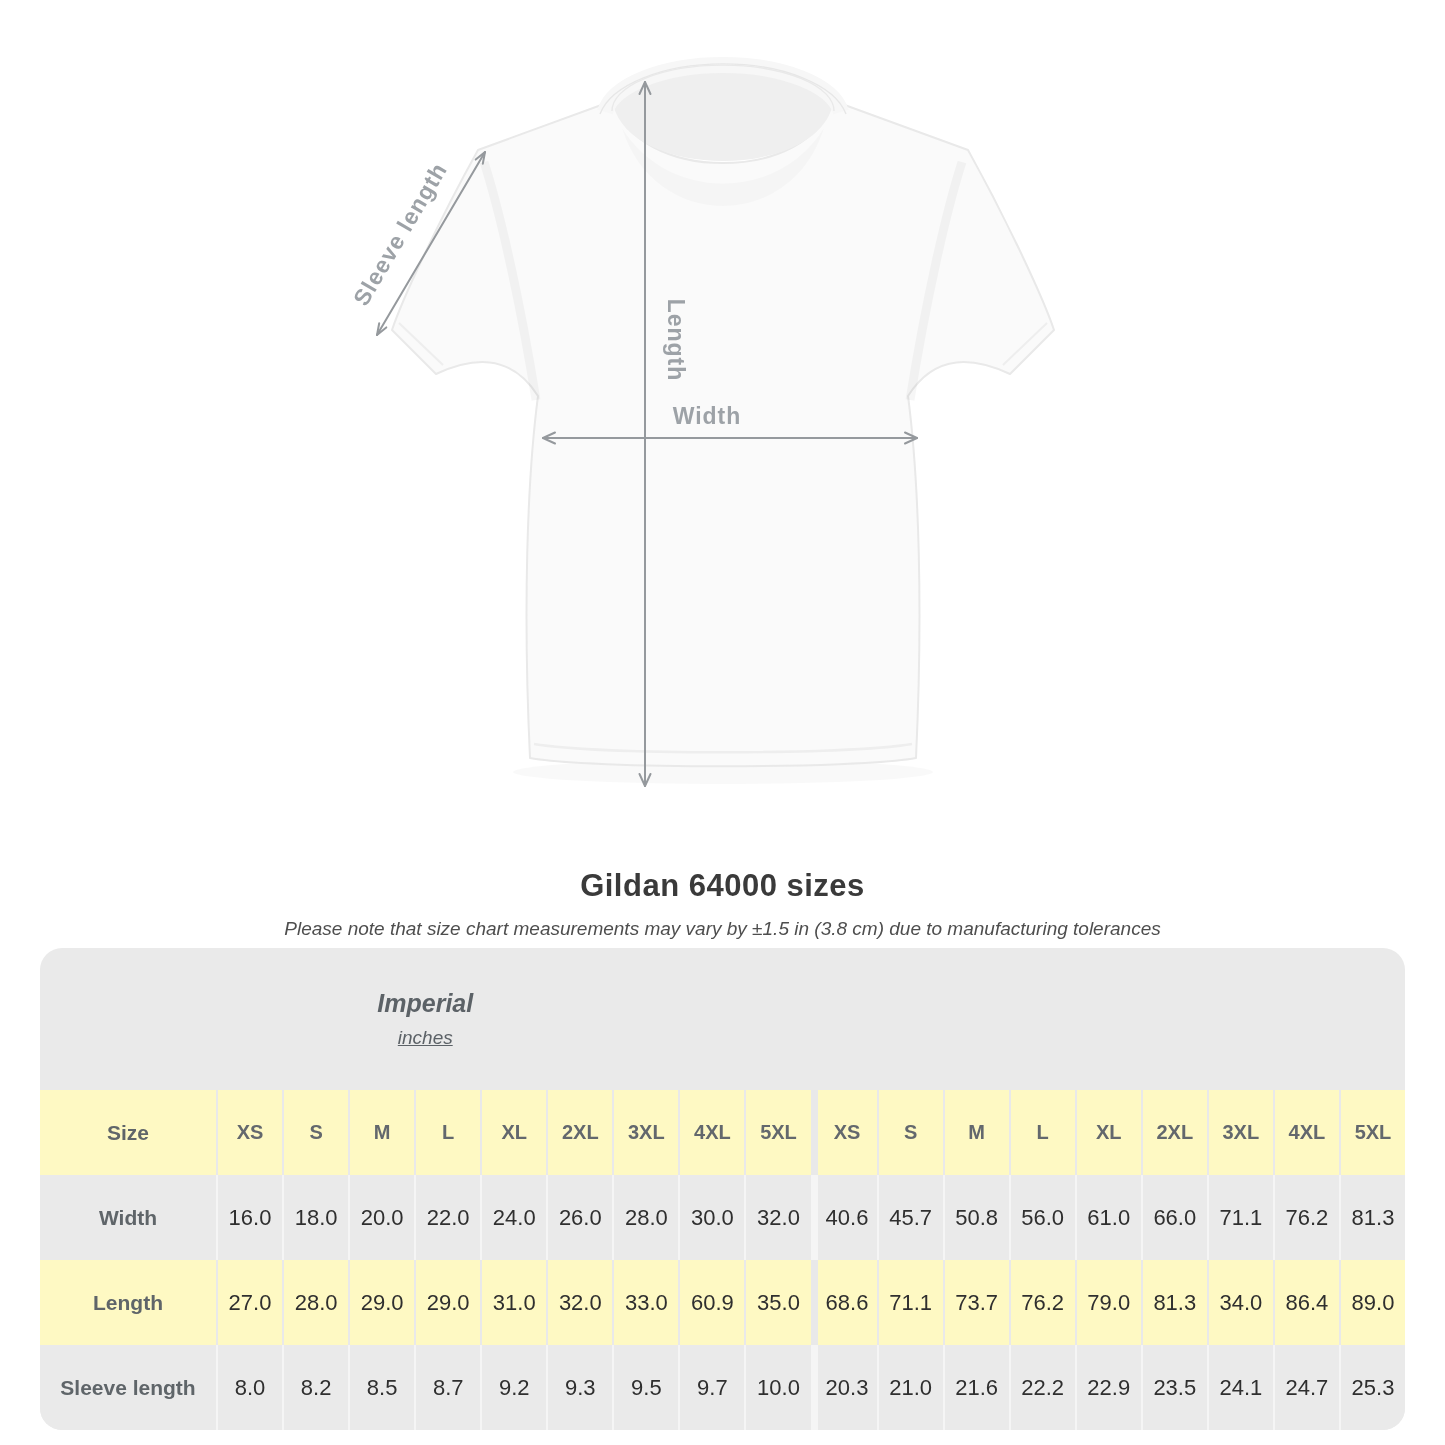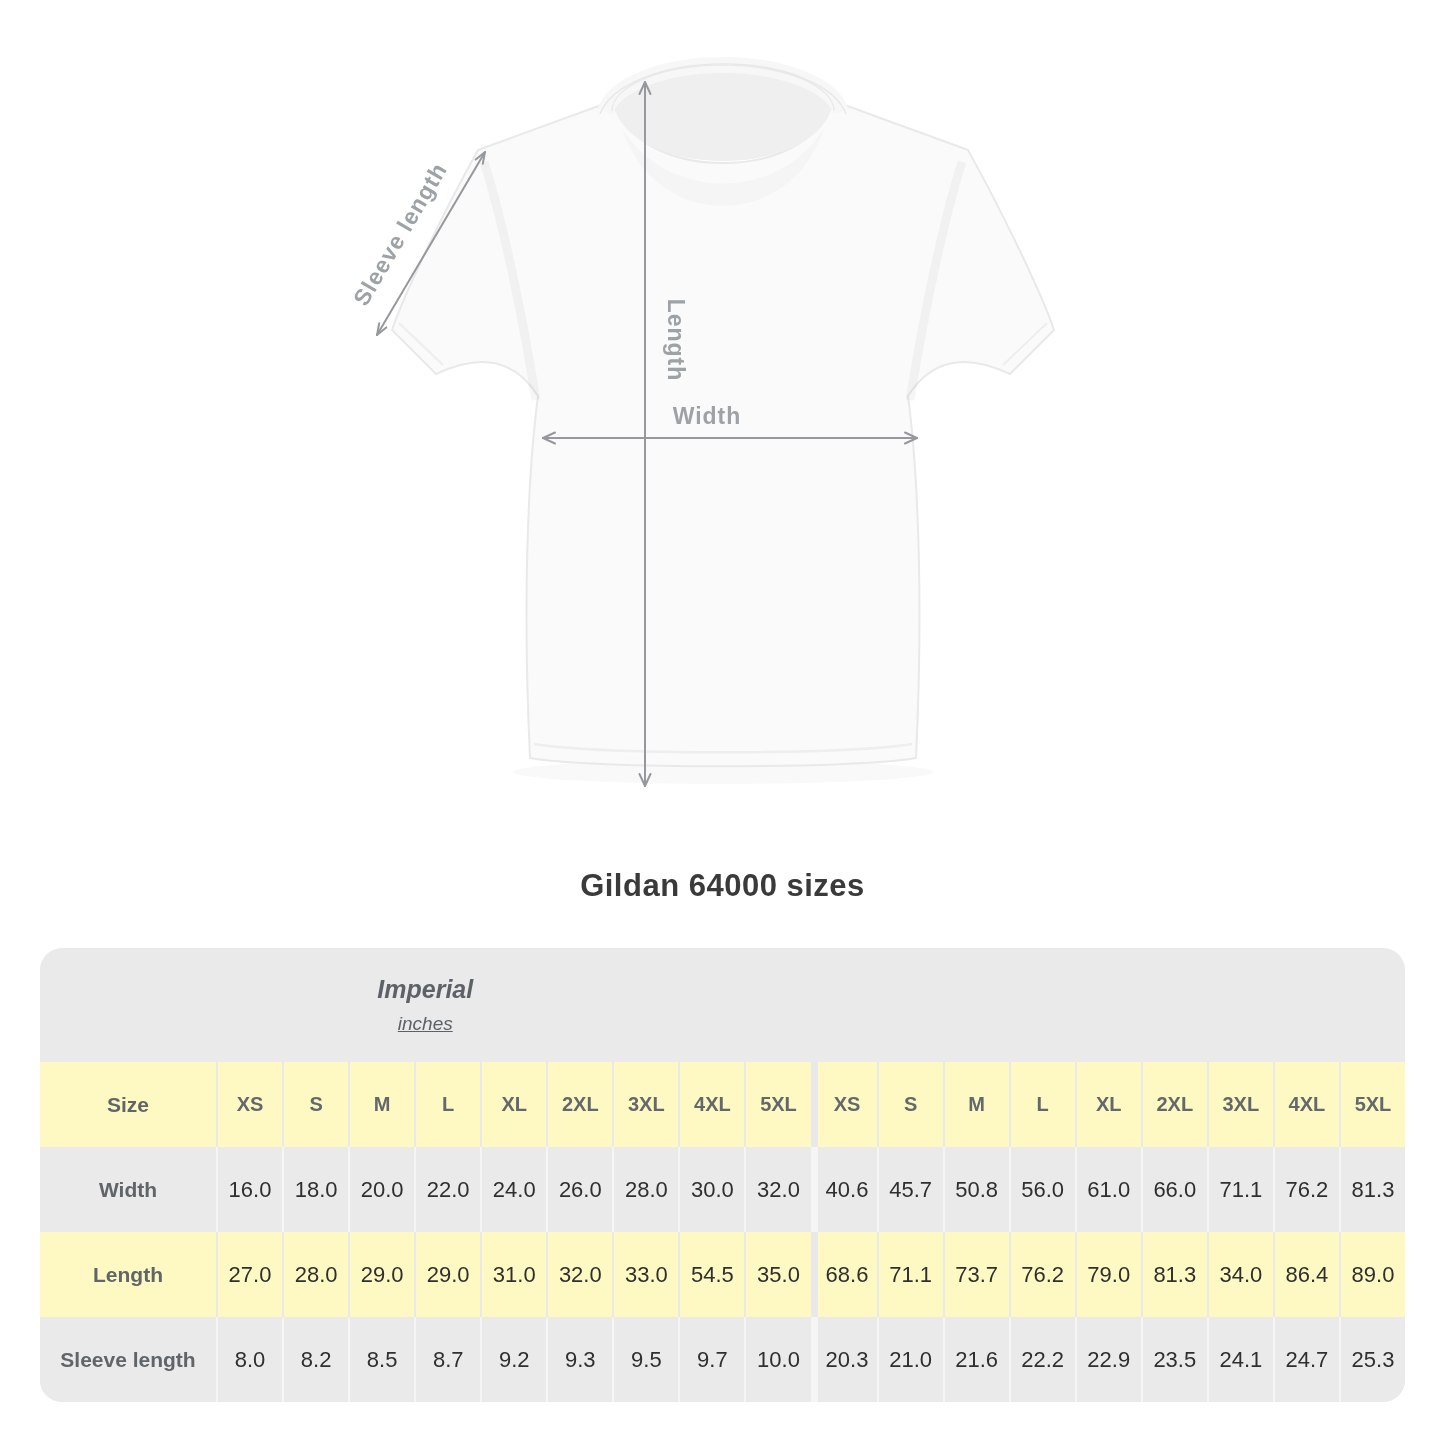--- a/index.html
+++ b/index.html
@@ -16,21 +16,21 @@
   
   .title-block { position:absolute; left:0; top:868px; width:1445px; text-align:center; }
   .chart-title { margin:0; font-size:31px; font-weight:bold; color:#3a3a3a; letter-spacing:0.5px; }
   .chart-note  { margin:14px 0 0 0; font-size:19px; font-style:italic; color:#4e4e4e; }
 
   
   .size-table {
     position:absolute; left:40px; top:948px; width:1365px;
     background:#eaeaea; border-radius:22px; overflow:hidden;
   }
-  .units { display:grid; grid-template-columns:176px repeat(18,1fr); height:114px; }
+  .units { display:grid; grid-template-columns:176px repeat(18,1fr); height:142px; }
   .unit { display:flex; flex-direction:column; align-items:center; justify-content:center; }
   .unit-imp { grid-column:1 / 11; }
   .unit-met { grid-column:11 / 20; }
   .unit-name { font-size:25px; font-weight:bold; font-style:italic; color:#5c6267; }
   .unit-sub  { font-size:19px; font-style:italic; color:#5c6267; margin-top:9px;text-decoration:underline; }
 
   .trow { display:grid; grid-template-columns:176px repeat(18,1fr); height:85px; }
   .trow.white { background:#fef9c3; }
   .trow.gray  { background:#eaeaea; }
   .c { display:flex; align-items:center; justify-content:center; }
@@ -102,20 +102,21 @@
       </g>
 
       <text class="measure-label" text-anchor="middle" x="407" y="238" transform="rotate(-59.5 407 238)">Sleeve length</text>
       <text class="measure-label" text-anchor="middle" x="668" y="340" transform="rotate(90 668 340)">Length</text>
       <text class="measure-label" text-anchor="middle" x="707" y="424">Width</text>
     </svg>
   </div>
 
   <div class="title-block">
     <h1 class="chart-title">Gildan 64000 sizes</h1>
+    <p class="chart-note">Please note that size chart measurements may vary by ±1.5 in (3.8 cm) due to manufacturing tolerances</p>
   </div>
 
   <div class="size-table">
 
     <div class="units">
       <div class="unit unit-imp">
         <div class="unit-name">Imperial</div>
         <div class="unit-sub">inches</div>
       </div>
     </div>
@@ -166,21 +167,21 @@
 
     <div class="trow white">
       <div class="c lab">Length</div>
       <div class="c val">27.0</div>
       <div class="c val">28.0</div>
       <div class="c val">29.0</div>
       <div class="c val">29.0</div>
       <div class="c val">31.0</div>
       <div class="c val">32.0</div>
       <div class="c val">33.0</div>
-      <div class="c val">54.5</div>
+      <div class="c val">60.9</div>
       <div class="c val">35.0</div>
       <div class="c val msep">68.6</div>
       <div class="c val">71.1</div>
       <div class="c val">73.7</div>
       <div class="c val">76.2</div>
       <div class="c val">79.0</div>
       <div class="c val">81.3</div>
       <div class="c val">34.0</div>
       <div class="c val">86.4</div>
       <div class="c val">89.0</div>

